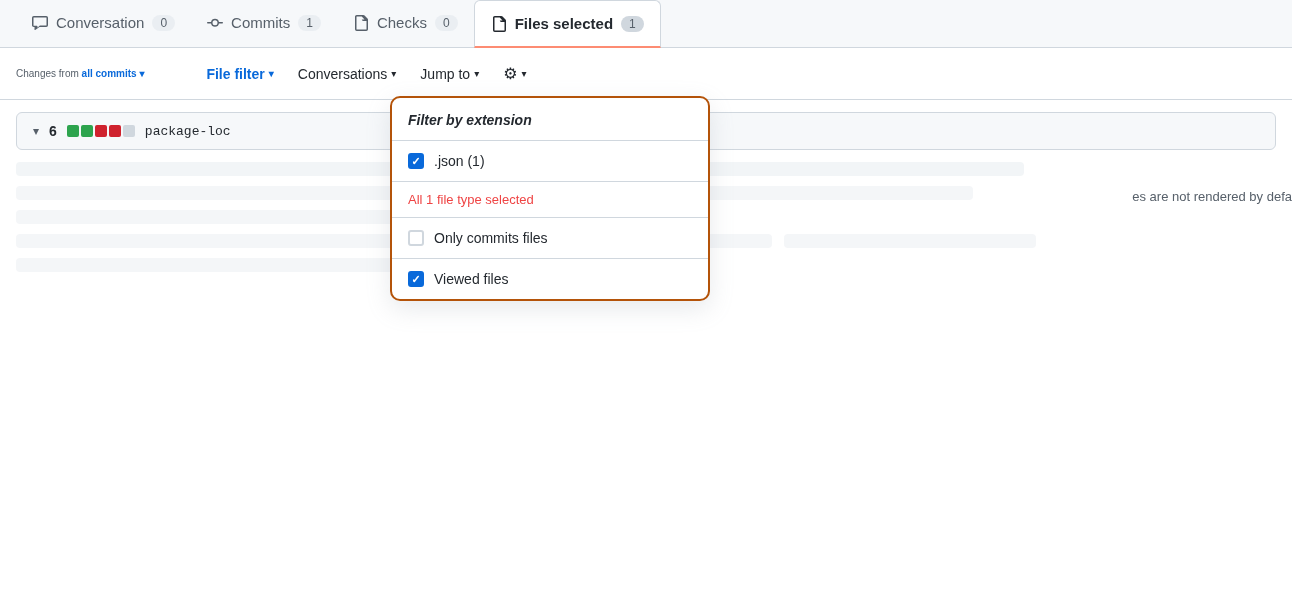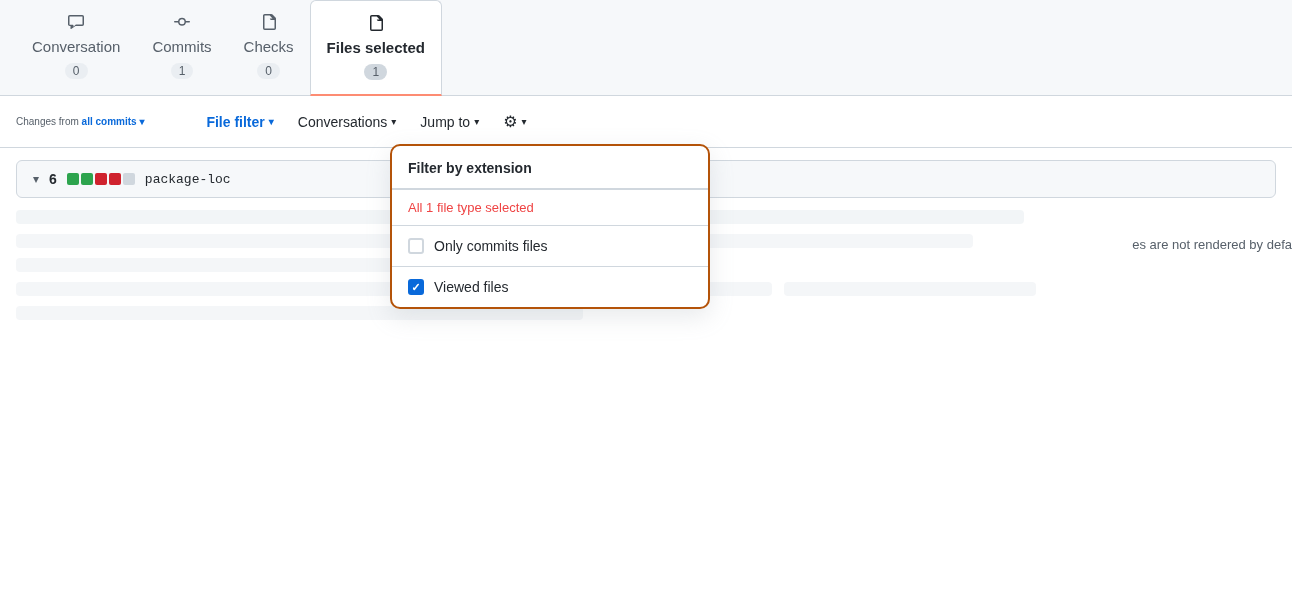--- a/index.html
+++ b/index.html
@@ -28,21 +28,20 @@
       cursor: pointer;
       font-size: 15px;
       color: #57606a;
       border-bottom: 2px solid transparent;
       white-space: nowrap;
       background: transparent;
       border-top: none;
       border-left: none;
       border-right: none;
       font-family: inherit;
-      flex-direction: column;
     }
 
     .tab.active {
       color: #24292f;
       background: #ffffff;
       border-bottom: 2px solid #fd8c73;
       font-weight: 600;
       border-radius: 6px 6px 0 0;
       border-top: 1px solid #d0d7de;
       border-left: 1px solid #d0d7de;
@@ -176,20 +175,21 @@
       box-shadow: 0 8px 24px rgba(140, 149, 159, 0.2);
       overflow: hidden;
     }
 
     .popover-header {
       padding: 14px 16px 12px;
       font-weight: 700;
       font-size: 14px;
       color: #24292f;
       border-bottom: 1px solid #d0d7de;
+      font-style: italic;
     }
 
     .popover-item {
       display: flex;
       align-items: center;
       gap: 10px;
       padding: 12px 16px;
       cursor: pointer;
       font-size: 14px;
     }
@@ -316,20 +316,24 @@
         <span class="chevron">▾</span>
       </button>
     </div>
 
     <div class="popover-overlay">
       <div class="popover">
         <div class="popover-header">
           <span>Filter by extension</span>
         </div>
 
+        <div class="popover-item">
+          <div class="checkbox checked"></div>
+          <span>.json (1)</span>
+        </div>
 
         <div class="popover-divider"></div>
 
         <div class="popover-info">
           <span>All 1 file type selected</span>
         </div>
 
         <div class="popover-divider"></div>
 
         <div class="popover-item">

